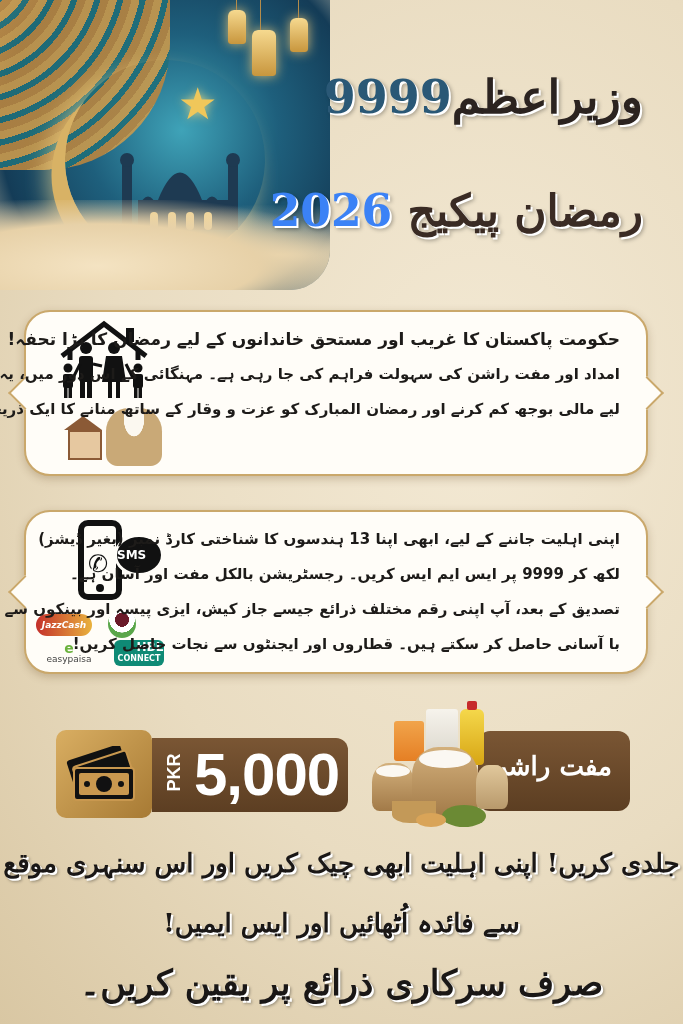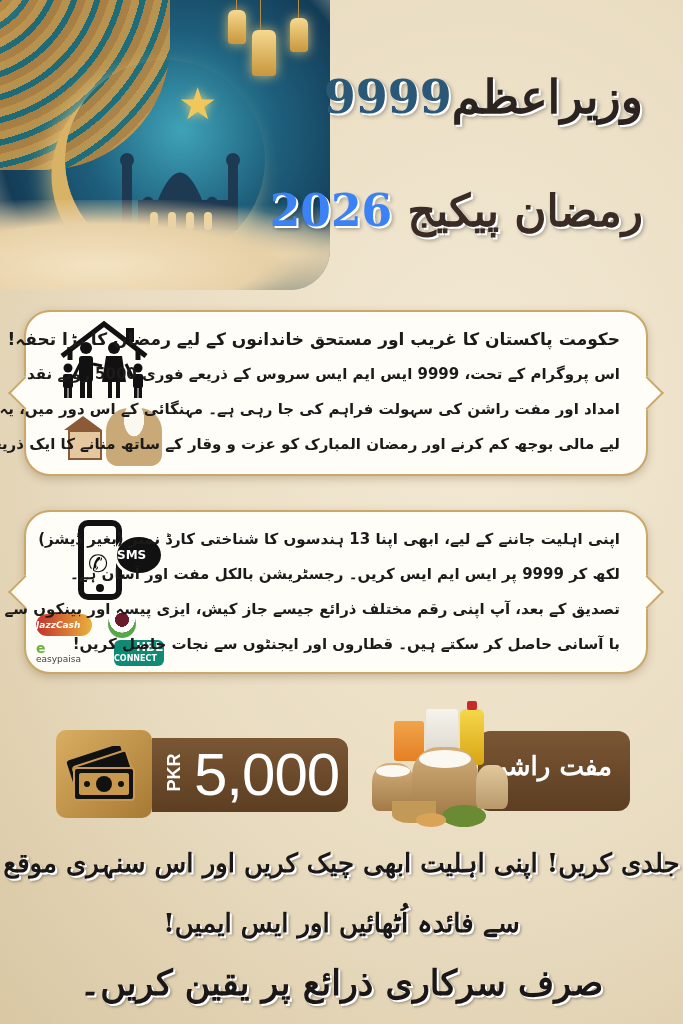--- a/index.html
+++ b/index.html
@@ -91,21 +91,21 @@
     border-radius: 10px; box-sizing: border-box;
   }
   .phone-icon .dot { position: absolute; left: 12px; bottom: 2px; width: 8px; height: 8px; border-radius: 50%; background: #111; }
   .phone-icon .handset { position: absolute; left: 4px; top: 26px; font-size: 24px; color: #111; line-height: 1; }
   .sms-bubble {
     position: absolute; left: 88px; top: 22px; width: 44px; height: 36px; border-radius: 50%;
     background: #111; color: #fff; font-size: 12px; font-weight: bold; text-align: left; line-height: 36px;
     border: 3px solid #fffdf8;
   }
   .logo {
-    position: absolute; font-size: 9px; font-weight: bold; text-align: left; border-radius: 6px;
+    position: absolute; font-size: 9px; font-weight: bold; text-align: center; border-radius: 6px;
   }
   .logo-jazz { left: 10px; top: 102px; width: 56px; height: 22px; line-height: 22px; color: #fff;
     background: linear-gradient(90deg,#c4302b,#e9b23d); border-radius: 11px; font-style: italic; }
   .logo-ubl { left: 82px; top: 98px; width: 28px; height: 28px; border-radius: 50%;
     background: radial-gradient(circle at 50% 35%, #6a1a2a 0 30%, #fff 31% 55%, #5aa64a 56%); }
   .logo-easy { left: 10px; top: 130px; width: 66px; height: 24px; color: #444; font-weight: normal; }
   .logo-easy .mark { display: block; color: #6bb23e; font-size: 14px; line-height: 12px; font-weight: bold; }
   .logo-hbl { left: 88px; top: 128px; width: 50px; height: 26px; background: #0f8a75; color: #fff; font-size: 8px; line-height: 11px; padding-top: 2px; box-sizing: border-box; }
   .logo-hbl b { font-size: 12px; display: block; padding-left: 22px; }
 
@@ -117,21 +117,21 @@
   .cash-icon { position: absolute; left: 10px; top: 16px; width: 76px; height: 56px; }
   .amount-bar {
     position: absolute; left: 96px; top: 8px; width: 196px; height: 74px; border-radius: 0 12px 12px 0;
     background: linear-gradient(#7a5634, #5c3e22);
   }
   .pkr {
     position: absolute; left: 2px; top: 24px; color: #fff; font-family: "Liberation Sans", sans-serif; font-weight: bold;
     font-size: 18px; transform: rotate(-90deg); transform-origin: center; width: 40px; text-align: center;
   }
   .amount-value {
-    position: absolute; left: 42px; top: 2px; color: #fff; font-family: "Liberation Sans", sans-serif; font-weight: normal;
+    position: absolute; left: 42px; top: 2px; color: #fff; font-family: "Liberation Sans", sans-serif; font-weight: bold;
     font-size: 60px; letter-spacing: -1px; line-height: 70px;
   }
 
   .ration-block { position: absolute; left: 368px; top: 705px; width: 262px; height: 125px; }
   .ration-bar {
     position: absolute; left: 110px; top: 26px; width: 152px; height: 80px; border-radius: 12px;
     background: linear-gradient(#7a5634, #5c3e22);
   }
   .ration-label {
     position: absolute; right: 18px; top: 20px; color: #fff; font-size: 26px; font-weight: bold; direction: rtl;
@@ -221,21 +221,20 @@
     <g stroke="#111" stroke-width="3">
         <path d="M17 58 L24 44"></path>
         <path d="M37 44 L46 46"></path>
         <path d="M70 44 L77 58"></path>
       </g>
   </svg>
   <div class="house-small"></div>
   <div class="sack-img"></div>
   <div class="card-text">
     <div class="line lead">حکومت پاکستان کا غریب اور مستحق خاندانوں کے لیے رمضان کا بڑا تحفہ!</div>
-    <div class="line">اس پروگرام کے تحت، 9999 ایس ایم ایس سروس کے ذریعے فوری 5000 روپے نقد</div>
     <div class="line">امداد اور مفت راشن کی سہولت فراہم کی جا رہی ہے۔ مہنگائی کے اس دور میں، یہ پیکیج آپ کے</div>
     <div class="line">لیے مالی بوجھ کم کرنے اور رمضان المبارک کو عزت و وقار کے ساتھ منانے کا ایک ذریعہ ہے۔</div>
   </div>
 </div>
 
 <div class="card card-2">
   <div class="phone-icon">
     <span class="handset">✆</span>
     <span class="dot"></span>
   </div>

